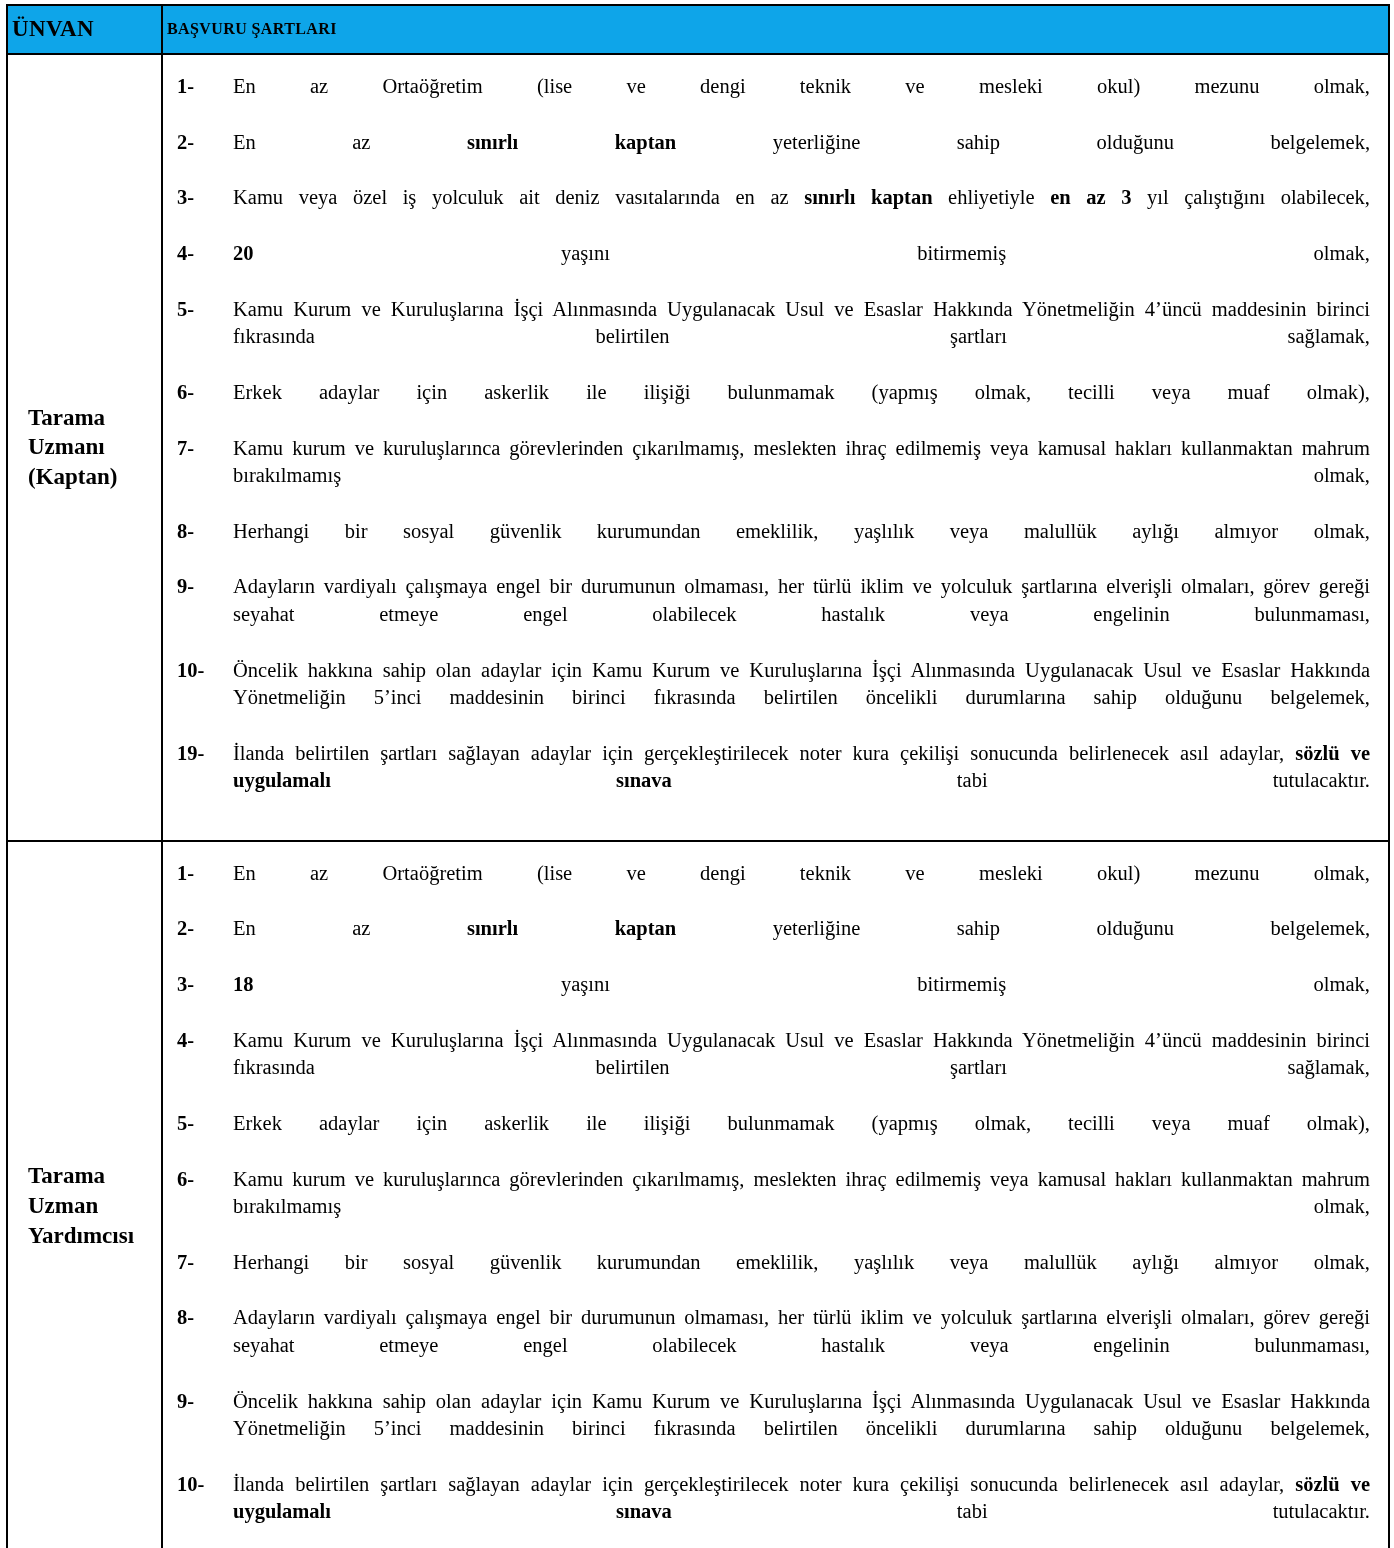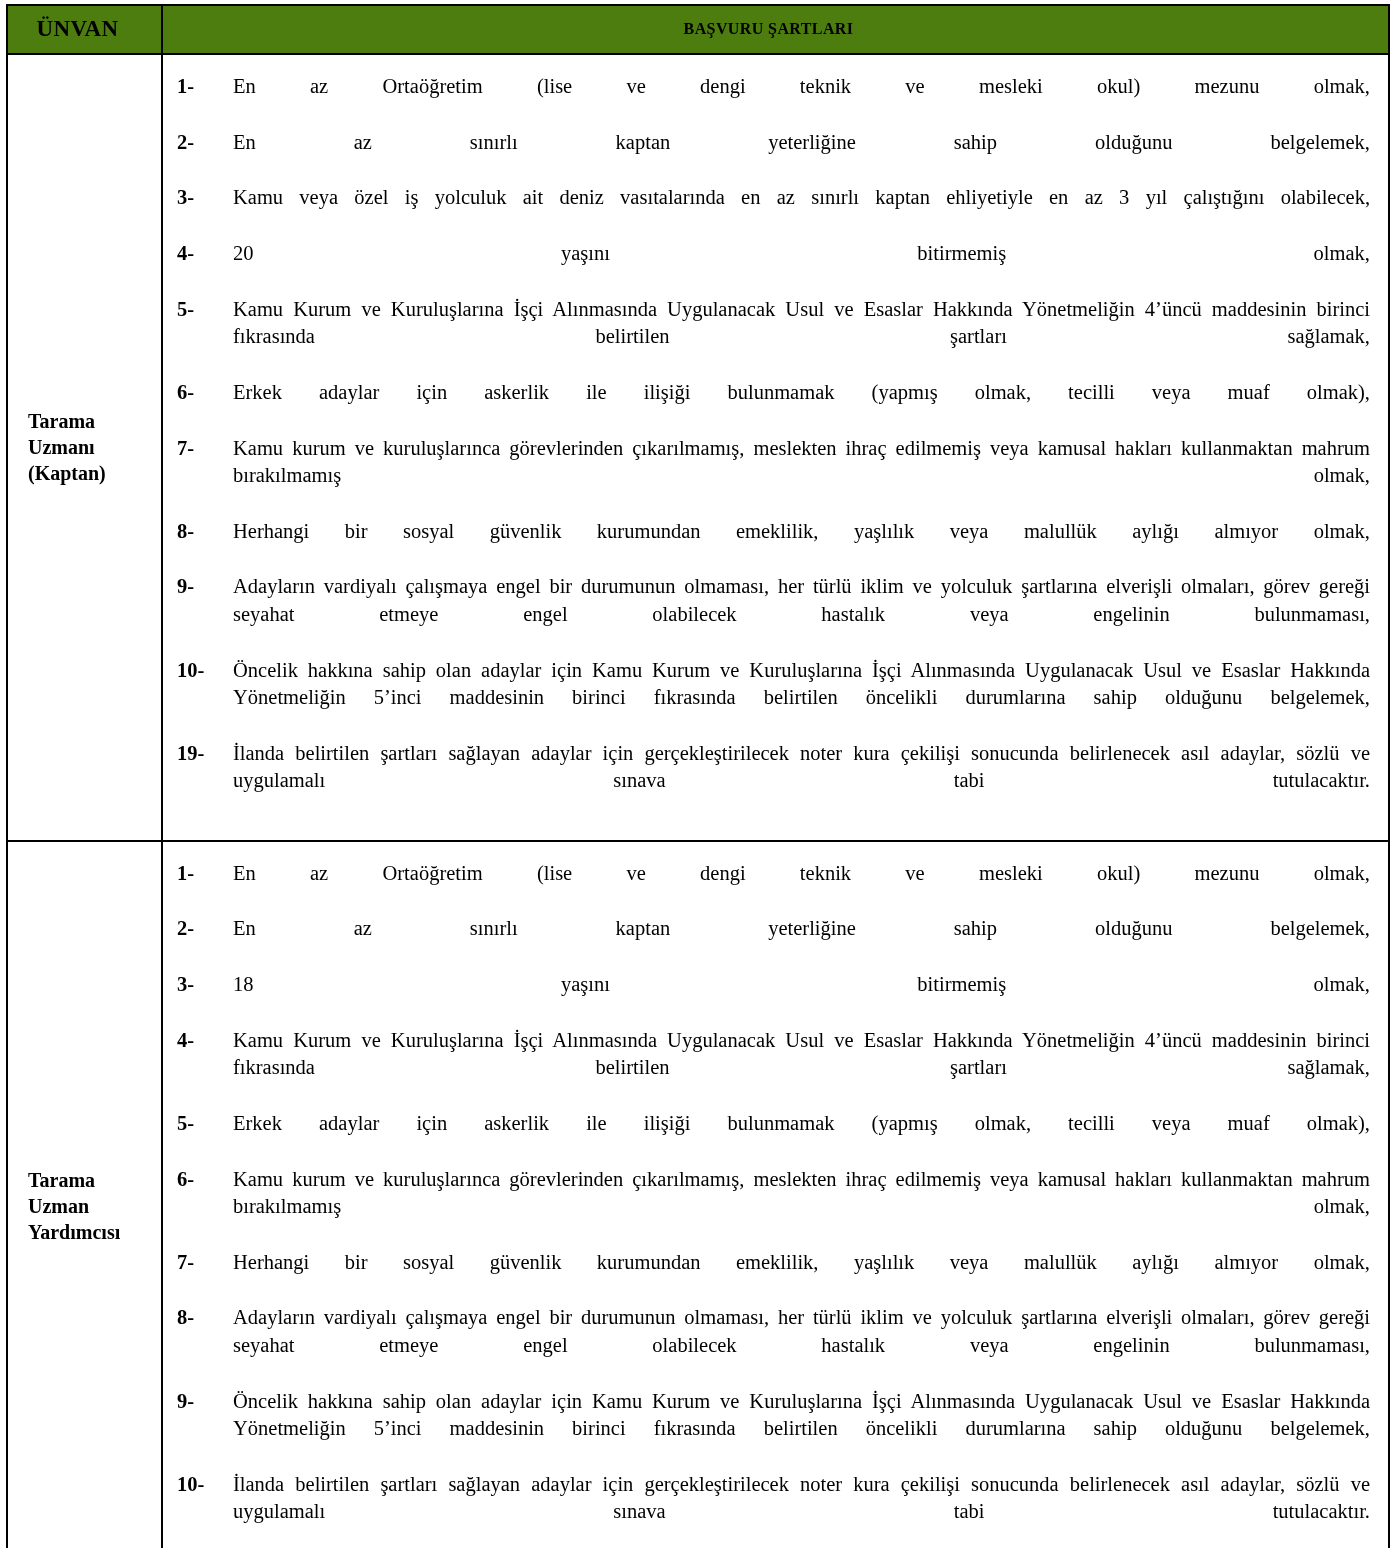--- a/index.html
+++ b/index.html
@@ -25,42 +25,42 @@
     width: 1382px;
     border-collapse: collapse;
     table-layout: fixed;
     border: 2px solid #000;
   }
 
   table.req-table col.col-title { width: 155px; }
   table.req-table col.col-cond  { width: 1227px; }
 
   thead th {
-    background: #4d7c0f;
+    background: #0ea5e9;
     border: 2px solid #000;
     font-weight: bold;
     font-size: 24px;
     letter-spacing: 0.4px;
     padding: 10px 18px 11px 4px;
-    text-align: center;
+    text-align: left;
     vertical-align: middle;
   }
   thead th.th-title { font-size: 23px; }
   thead th.th-cond  { font-size: 16px; }
 
   tbody td {
     border: 2px solid #000;
     vertical-align: middle;
     padding: 0;
   }
 
   td.title-cell {
     text-align: left;
     font-weight: bold;
-    font-size: 20px;
+    font-size: 23px;
     line-height: 1.30;
     padding: 4px 6px 4px 20px;
     vertical-align: middle;
   }
 
   td.cond-cell {
     vertical-align: middle;
     padding: 18px 18px 18px 14px;
   }
 
@@ -95,21 +95,21 @@
   ol.cond-list > li > .txt {
     display: block;
   }
   
   ol.cond-list > li > .txt::after {
     content: "";
     display: inline-block;
     width: 100%;
   }
 
-  .b { font-weight: normal; }
+  .b { font-weight: bold; }
 </style>
 </head>
 <body>
 
 <div class="doc-wrap">
   <table class="req-table">
     <colgroup>
       <col class="col-title">
       <col class="col-cond">
     </colgroup>

